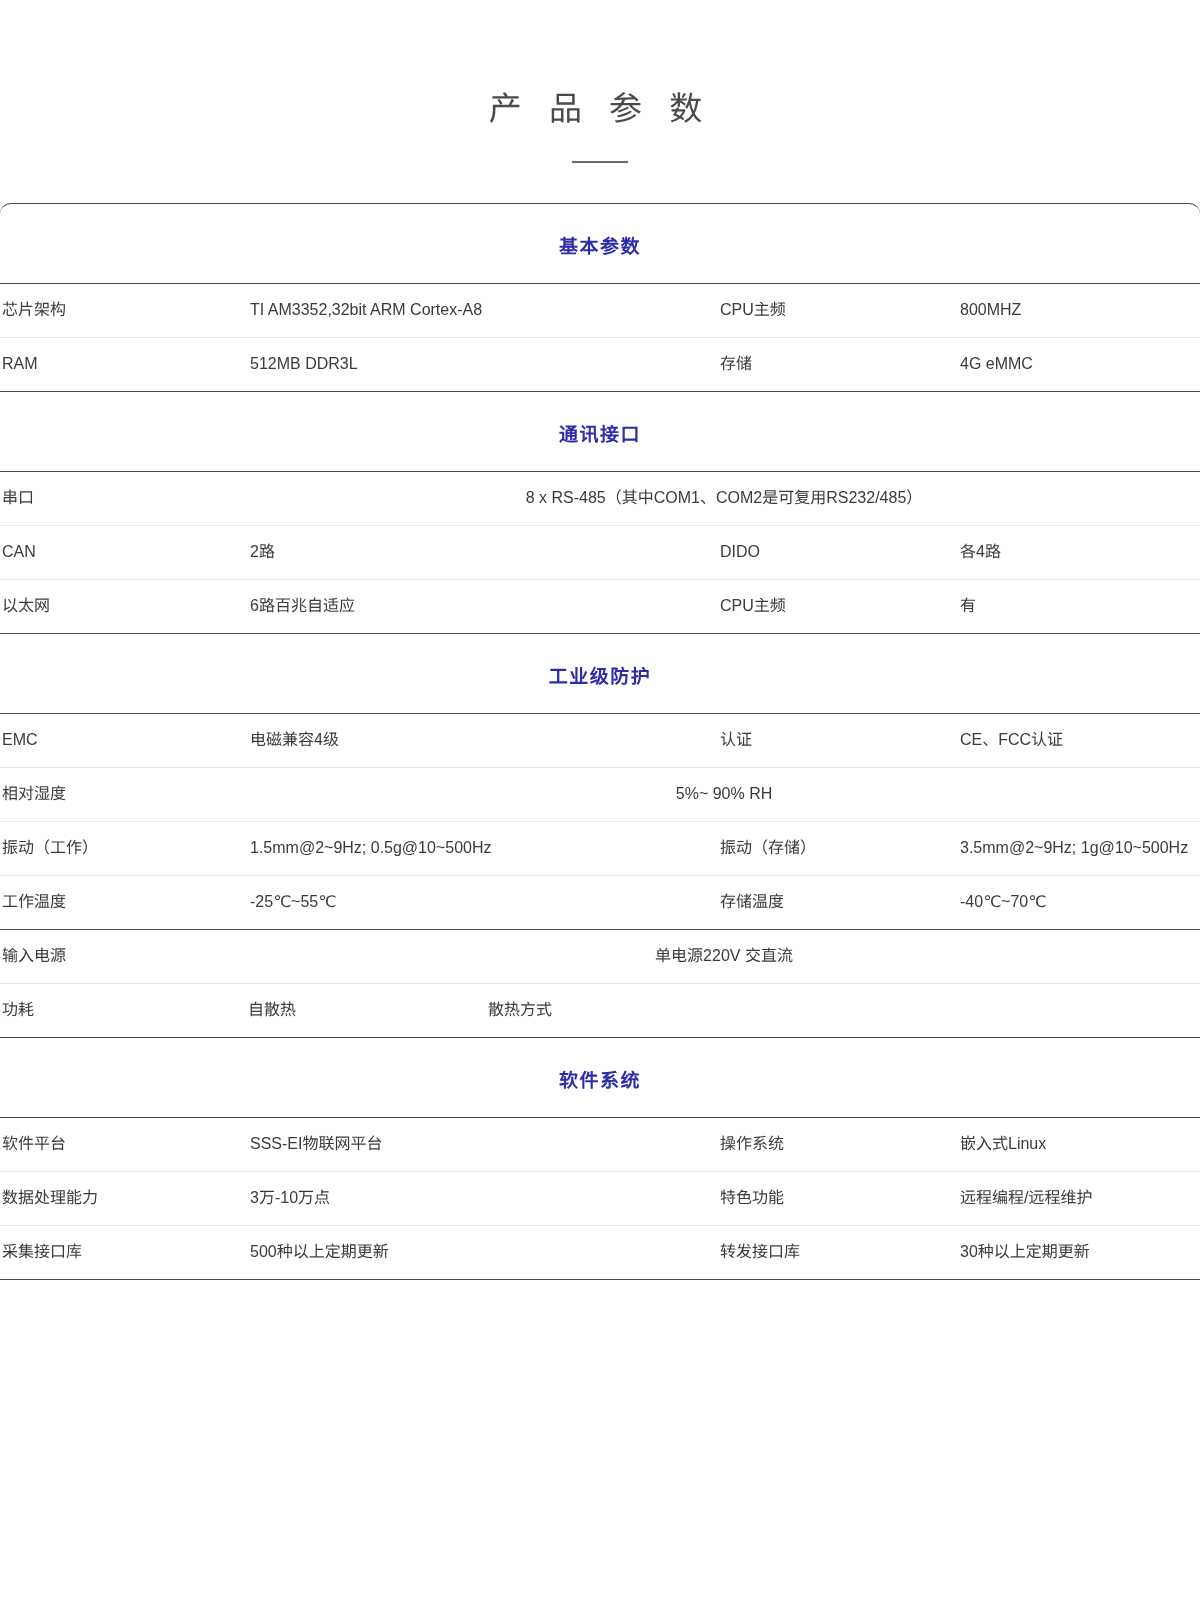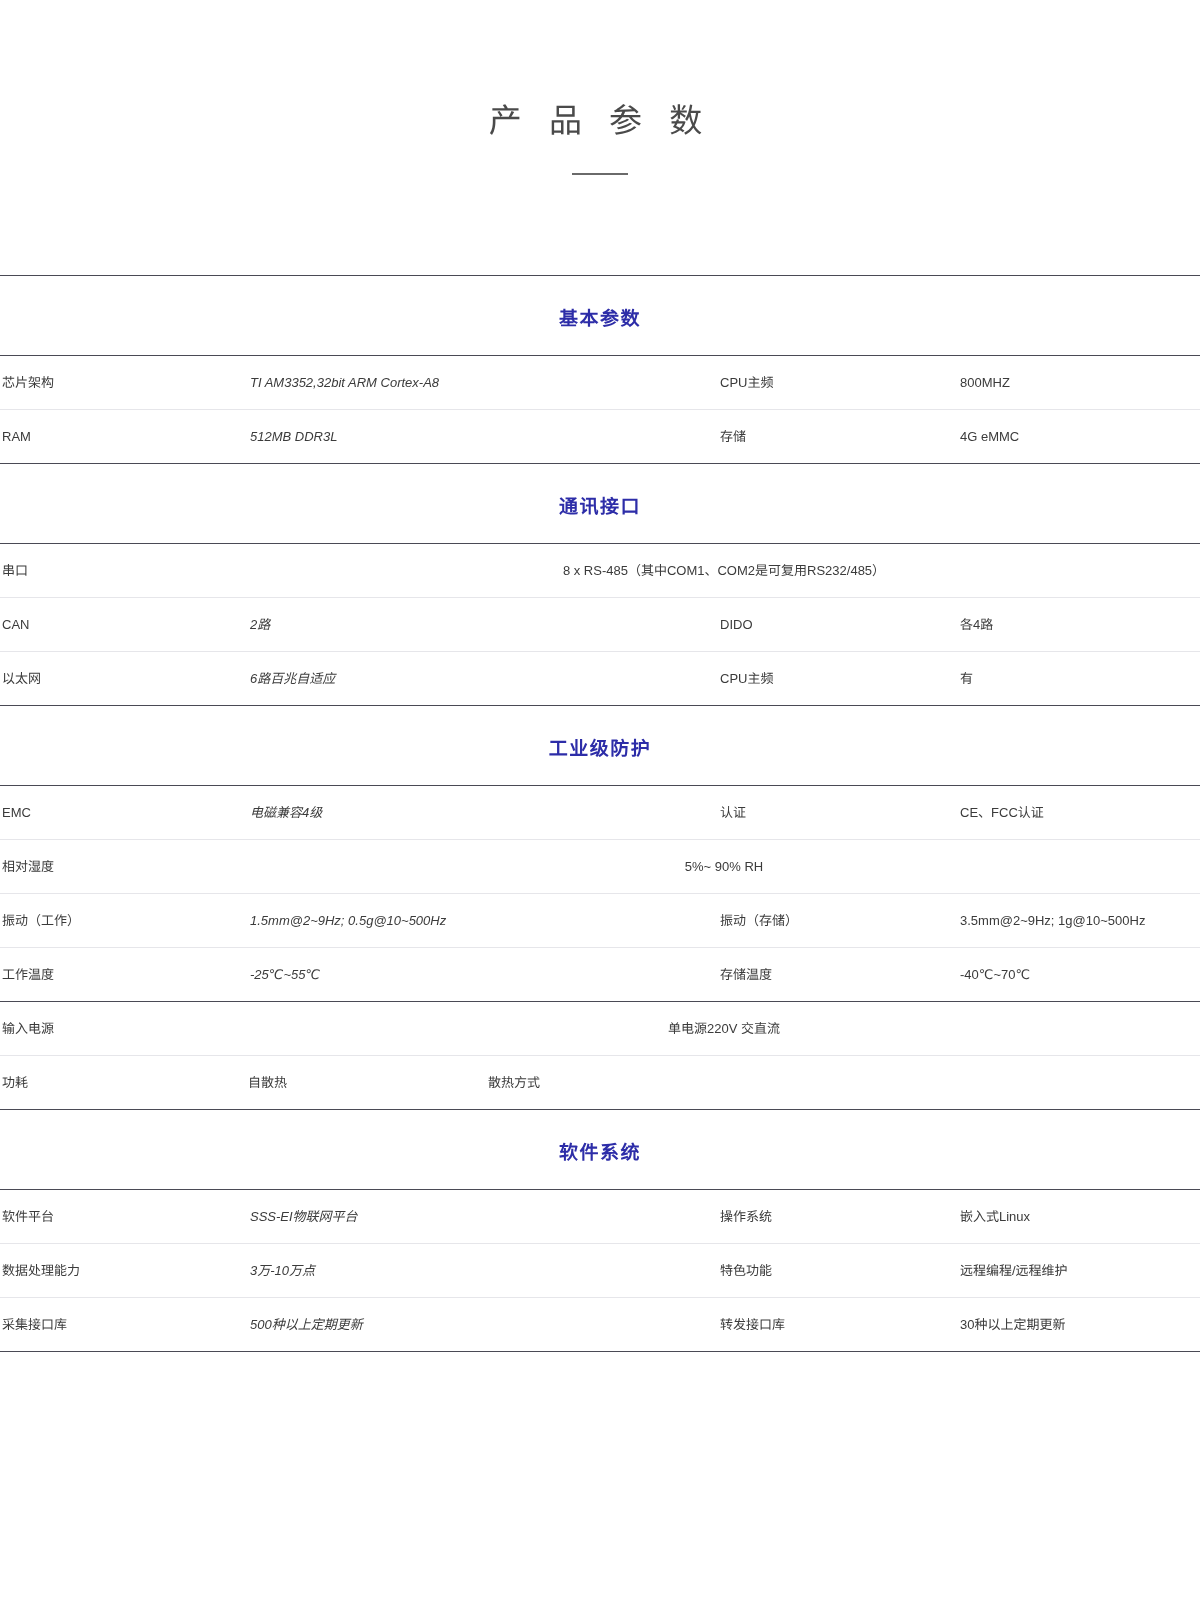--- a/index.html
+++ b/index.html
@@ -25,35 +25,36 @@
   
   .doc-header {
     padding-top: 88px;
     text-align: center;
   }
   .doc-title {
     font-size: 33px;
     letter-spacing: 9px;
     color: #4a4a4a;
     font-weight: 400;
-    margin: 12px;
+    margin: 0;
     line-height: 1.3;
   }
   .title-rule {
     width: 56px;
     height: 2px;
     background: #6a6a6a;
     margin: 30px auto 0 auto;
   }
 
   
   .spec-table {
-    margin-top: 100px;
+    margin-top: 40px;
     width: 1200px;
     border-top: 1px solid #4a4a55;
+    border-radius: 11px;
   }
 
   .section-head {
     text-align: center;
     font-size: 19px;
     font-weight: 700;
     color: #2d2da8;
     letter-spacing: 1.5px;
     padding: 27px 0 25px 0;
     border-bottom: 1px solid #4a4a55;
@@ -63,34 +64,33 @@
     display: flex;
     align-items: stretch;
     border-bottom: 1px solid #e6e6ea;
     min-height: 54px;
   }
   .row.last { border-bottom: 1px solid #4a4a55; }
 
   .cell {
     display: flex;
     align-items: center;
-    font-size: 13px;
+    font-size: 16px;
     line-height: 1.5;
     color: #3b3b3b;
     padding: 8px 0;
   }
   .cell.label {
     width: 248px;
     padding-left: 2px;
     color: #3b3b3b;
   }
   .cell.value {
     width: 472px;
     padding-left: 2px;
-    font-style: italic;
   }
   .cell.label2 {
     width: 240px;
     padding-left: 0px;
   }
   .cell.value2 {
     width: 240px;
     padding-left: 0px;
   }
 

